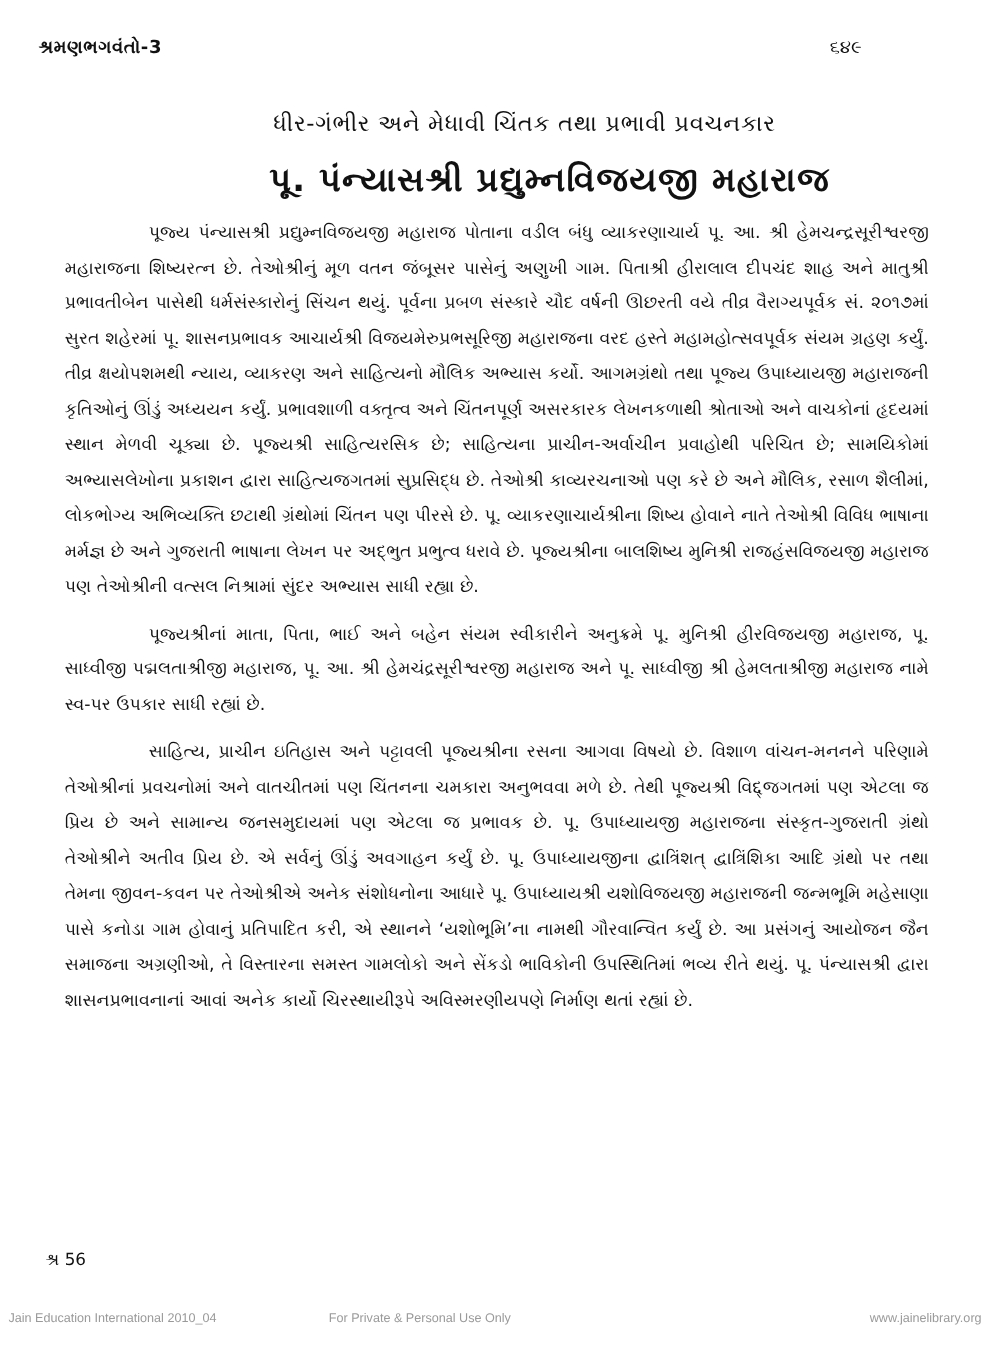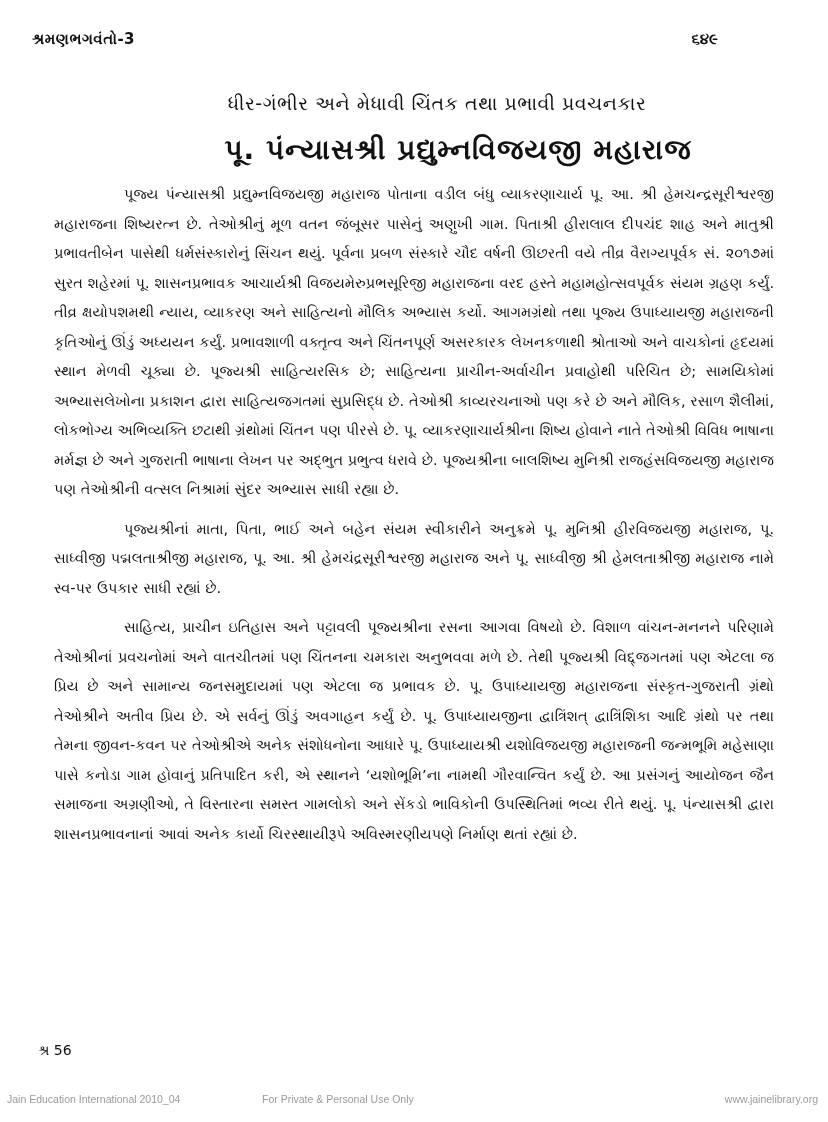--- a/index.html
+++ b/index.html
@@ -21,21 +21,21 @@
       left: 32px;
       font-size: 15px;
       font-weight: bold;
       letter-spacing: 0.5px;
     }
     .page-number {
       position: absolute;
       top: 30px;
       right: 110px;
       font-size: 15px;
-      font-weight: bold;
+      font-weight: normal;
     }
     .subtitle {
       position: absolute;
       top: 92px;
       left: 0;
       width: 828px;
       text-align: center;
       font-size: 19px;
       letter-spacing: 0.5px;
       margin-left: 23px;
@@ -71,21 +71,21 @@
       font-size: 14px;
     }
     .watermark {
       position: absolute;
       top: 1093px;
       font-family: "Liberation Sans", sans-serif;
       font-size: 10.5px;
       color: #9a9a9a;
     }
     .wm-left { left: 7px; }
-    .wm-center { left: 222px; padding-left: 40px; }
+    .wm-center { left: 234px; padding-left: 40px; }
     .wm-right { right: 10px; text-align: center; }
   </style>
 </head>
 <body>
 
 <div class="running-head">શ્રમણભગવંતો-3</div>
 <div class="page-number">૬૪૯</div>
 
 <div class="subtitle">ધીર-ગંભીર અને મેધાવી ચિંતક તથા પ્રભાવી પ્રવચનકાર</div>
 <div class="title">પૂ. પંન્યાસશ્રી પ્રદ્યુમ્નવિજયજી મહારાજ</div>

